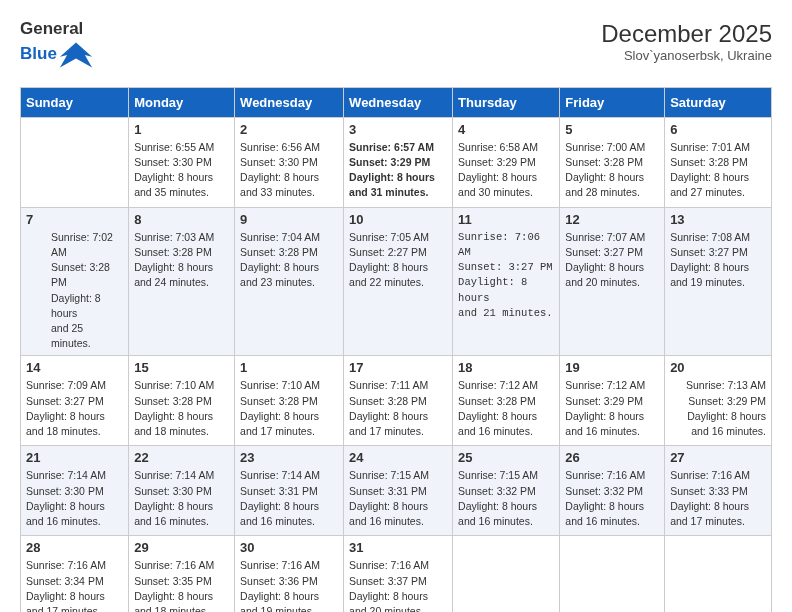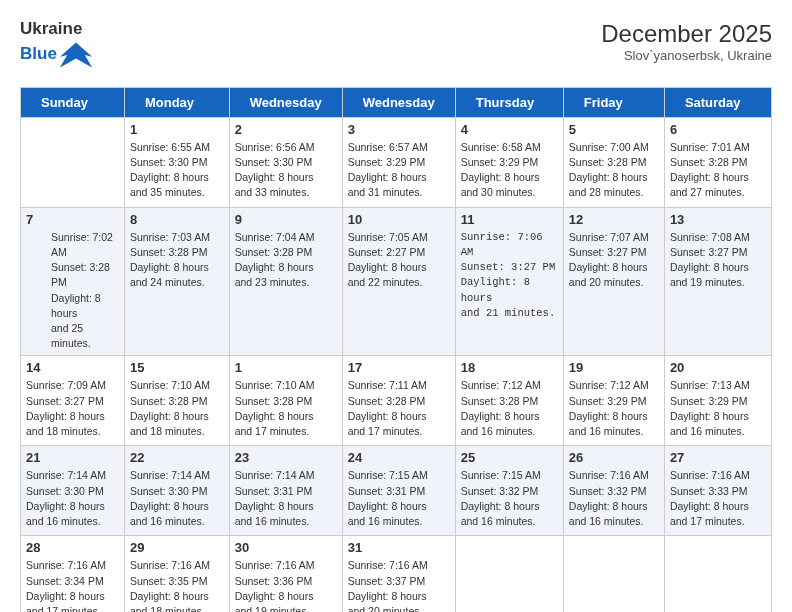--- a/index.html
+++ b/index.html
@@ -37,21 +37,21 @@
       font-size: 13px;
       color: #555;
     }
     table {
       width: 100%;
       border-collapse: collapse;
     }
     thead tr th {
       background-color: #1565c0;
       color: #fff;
-      padding: 7px 20px;
+      padding: 7px 5px;
       font-size: 13px;
       font-weight: bold;
       text-align: left;
       border: 1px solid #ccc;
     }
     tbody tr td {
       border: 1px solid #ccc;
       vertical-align: top;
       padding: 4px 5px;
       font-size: 11px;
@@ -78,21 +78,21 @@
     tbody tr:nth-child(even) td {
       background: #f0f4fa;
     }
   </style>
 </head>
 <body>
 
 <div class="header">
   <div class="logo">
     <div style="display:flex;flex-direction:column;line-height:1.1;">
-      <span style="font-size:17px;font-weight:bold;color:#333;">Ukraine</span>
+      <span style="font-size:17px;font-weight:bold;color:#333;">General</span>
       <div style="display:flex;align-items:center;text-align:center;">
         <span style="font-size:17px;font-weight:bold;color:#1565c0;">Blue</span>
         <svg class="logo-icon" viewBox="0 0 36 36" style="margin-left:3px;width:32px;height:32px;">
           <polygon points="18,4 36,20 28,18 36,32 18,22 0,32 8,18 0,20" fill="#1565c0"></polygon>
         </svg>
       </div>
     </div>
   </div>
   <div class="title-block">
     <div class="month-title">December 2025</div>
@@ -124,21 +124,21 @@
         </td>
         <td>
           <div class="day-number">2</div>
           <div class="day-info" style="white-space: pre-line;">Sunrise: 6:56 AM
 Sunset: 3:30 PM
 Daylight: 8 hours
 and 33 minutes.</div>
         </td>
         <td>
           <div class="day-number">3</div>
-          <div class="day-info" style="white-space: pre-line;">Sunrise: 6:57 AM
+          <div class="day-info" style="white-space: pre-line; font-weight: bold;">Sunrise: 6:57 AM
 Sunset: 3:29 PM
 Daylight: 8 hours
 and 31 minutes.</div>
         </td>
         <td>
           <div class="day-number">4</div>
           <div class="day-info" style="white-space: pre-line;">Sunrise: 6:58 AM
 Sunset: 3:29 PM
 Daylight: 8 hours
 and 30 minutes.</div>
@@ -247,21 +247,21 @@
         </td>
         <td>
           <div class="day-number">19</div>
           <div class="day-info" style="white-space: pre-line;">Sunrise: 7:12 AM
 Sunset: 3:29 PM
 Daylight: 8 hours
 and 16 minutes.</div>
         </td>
         <td>
           <div class="day-number">20</div>
-          <div class="day-info" style="white-space: pre-line;">Sunrise: 7:13 AM
+          <div class="day-info" style="white-space: pre-line; text-align: right;">Sunrise: 7:13 AM
 Sunset: 3:29 PM
 Daylight: 8 hours
 and 16 minutes.</div>
         </td>
       </tr>
       <tr>
         <td>
           <div class="day-number">21</div>
           <div class="day-info" style="white-space: pre-line;">Sunrise: 7:14 AM
 Sunset: 3:30 PM

